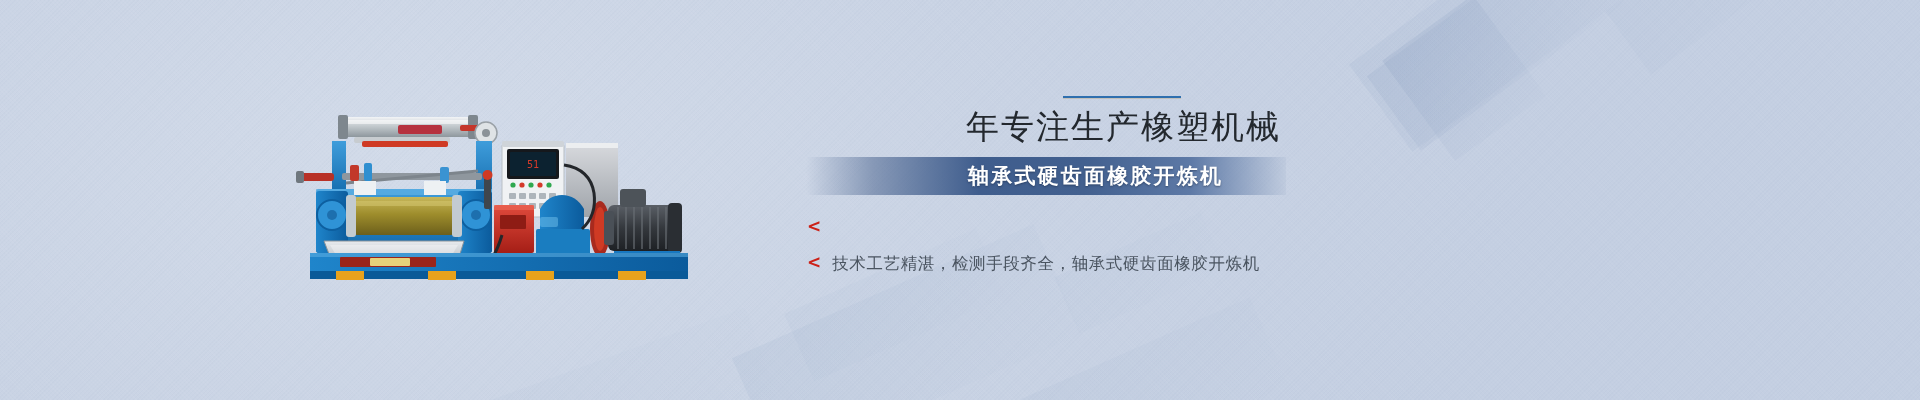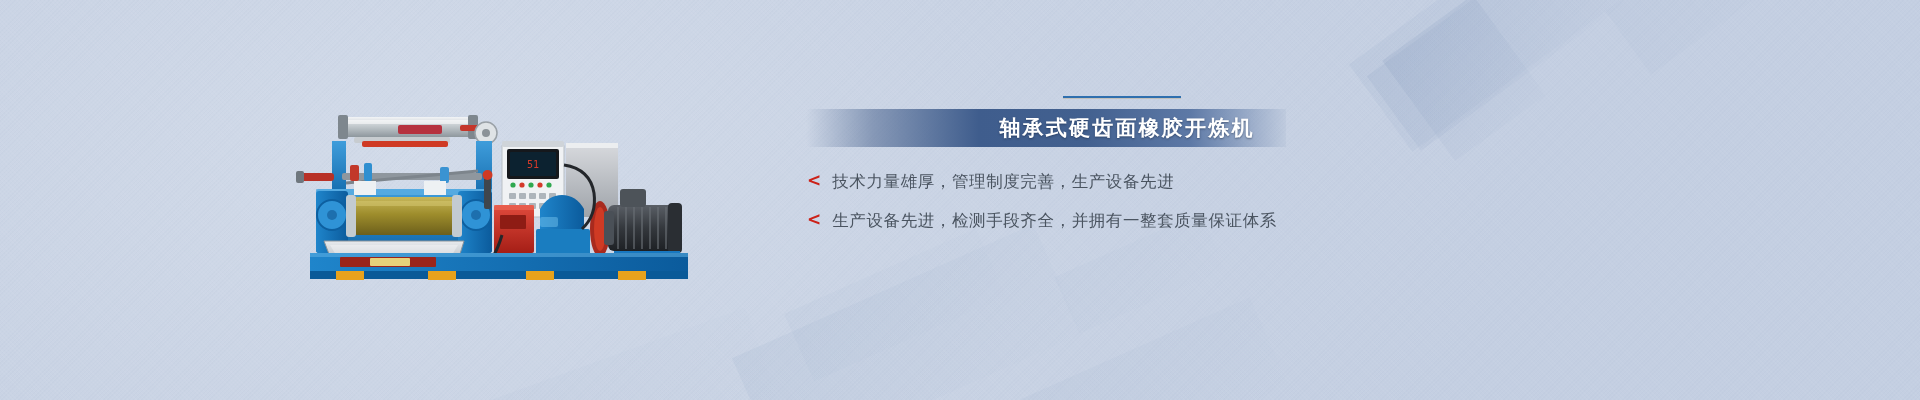--- a/index.html
+++ b/index.html
@@ -96,21 +96,21 @@
     margin-top:10px;
     margin-left:-194px;
     width:480px; height:38px;
     background:linear-gradient(90deg,
         rgba(80,106,148,0) 0%,
         rgba(78,103,145,.55) 14%,
         #3f5d8d 36%,
         #42608f 58%,
         #5d79a6 80%,
         rgba(140,160,190,.12) 100%);
-    display:flex; align-items:center;justify-content:center;
+    display:flex; align-items:center;
   }
   .subbar .sub-text {
     margin-left:162px;
     color:#ffffff;
     font-size:21px;
     font-weight:bold;
     letter-spacing:2.2px;
     text-shadow:0 1px 2px rgba(20,34,60,.5);
     white-space:nowrap;
   }
@@ -306,30 +306,30 @@
 
       <rect x="52" y="152" width="96" height="10" rx="1" fill="#9a241a"></rect>
       <rect x="82" y="153" width="40" height="8" rx="1" fill="#e7d27a"></rect>
     </svg>
   </div>
 
   <div class="copy">
 
     <div class="rule"></div>
 
+    <div class="headline">年专注生产橡塑机械</div>
 
     <div class="subbar">
       <span class="sub-text">轴承式硬齿面橡胶开炼机</span>
     </div>
 
     <div class="bullets">
       <div class="bullet">
         <span class="mark">&lt;</span>
-        <span class="btext">技术力量雄厚，管理制度完善，生产设备先进</span>
       </div>
       <div class="bullet">
         <span class="mark">&lt;</span>
-        <span class="btext">生产设备先进，检测手段齐全，并拥有一整套质量保证体系</span>
+        <span class="btext">技术工艺精湛，检测手段齐全，轴承式硬齿面橡胶开炼机</span>
       </div>
     </div>
 
   </div>
 </div>
 
 </body></html>

